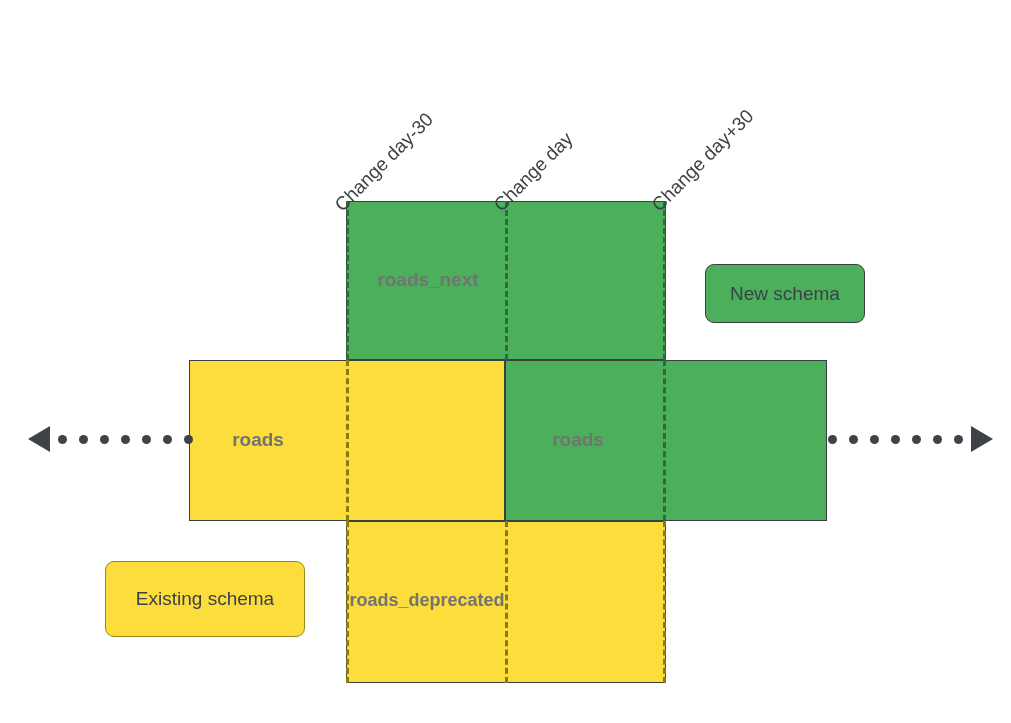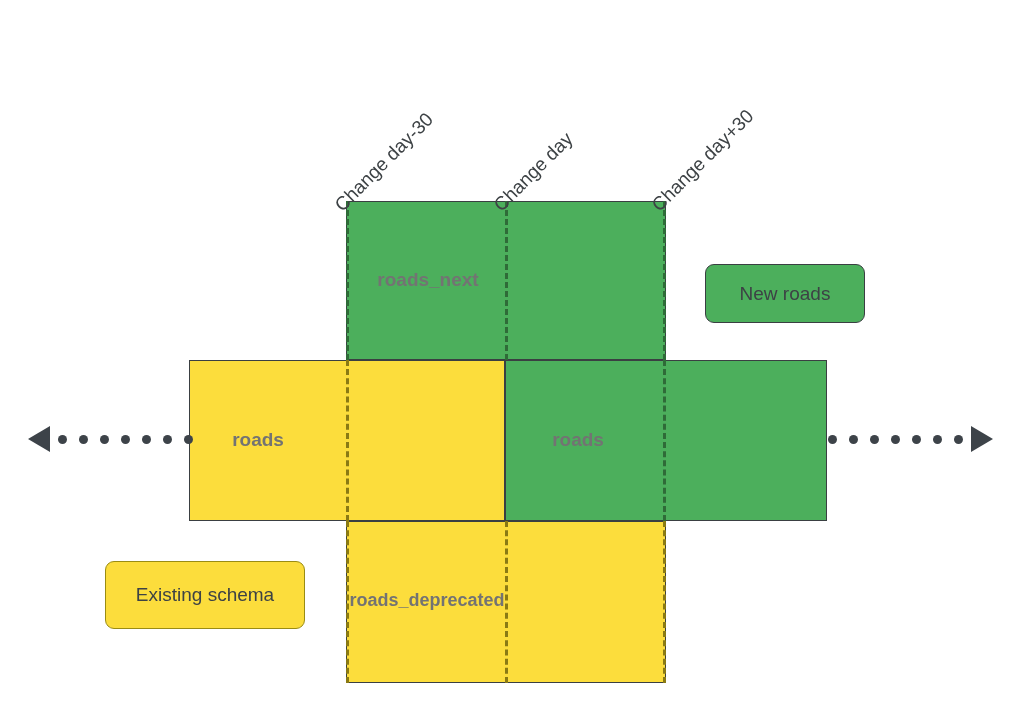--- a/index.html
+++ b/index.html
@@ -161,20 +161,20 @@
       <span class="dot"></span>
       <span class="dot"></span>
       <span class="dot"></span>
       <span class="dot"></span>
       <span class="dot"></span>
     </span>
     <span class="arrow-head right"></span>
   </div>
 
   <div class="legend-chip green" style="left:705px; top:264px; width:160px; height:59px;">
-    <span>New roads</span>
+    <span>New schema</span>
   </div>
 
-  <div class="legend-chip yellow" style="left:105px; top:561px; width:200px; height:68px;">
+  <div class="legend-chip yellow" style="left:105px; top:561px; width:200px; height:76px;">
     <span>Existing schema</span>
   </div>
 
 </div>
 
 </body></html>

